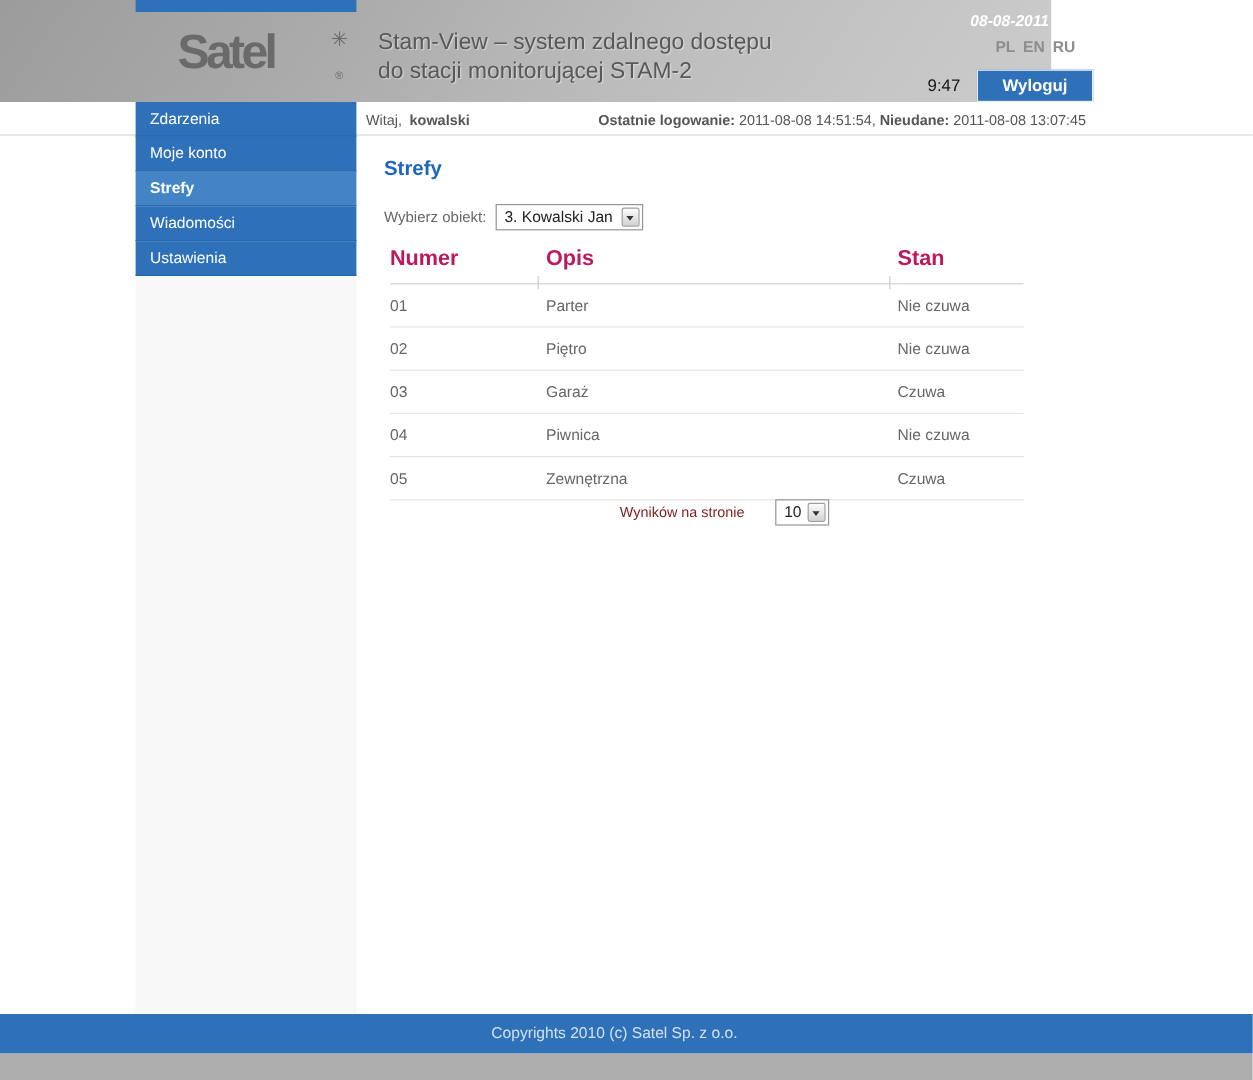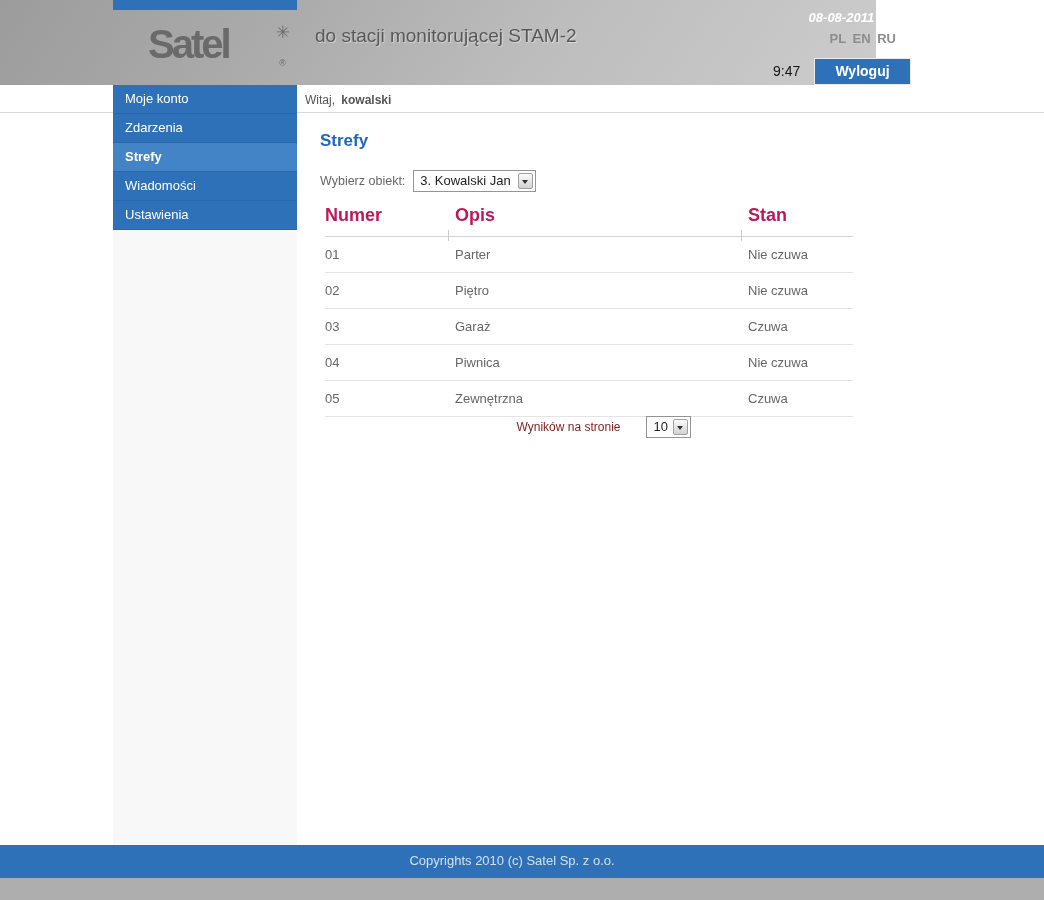--- a/index.html
+++ b/index.html
@@ -89,45 +89,52 @@
   <div class="header">
     <div class="topbar-accent"></div>
 
     <div class="logo">
       <span class="logo-text">Satel</span>
       <span class="logo-asterisk">✳</span>
       <span class="logo-reg">®</span>
     </div>
 
     <div class="header-title">
+      <div>Stam-View – system zdalnego dostępu</div>
       <div>do stacji monitorującej STAM-2</div>
     </div>
 
     <div class="header-datetime">08-08-2011 14:58</div>
 
     <div class="header-langs">
       <span>PL</span>
       <span>EN</span>
       <span>RU</span>
     </div>
 
     <div class="session-timer">9:47</div>
     <div class="logout-button">Wyloguj</div>
   </div>
 
   <div class="welcome-bar">
     <div class="welcome-left">
       <span>Witaj,</span>
       <span class="b">kowalski</span>
     </div>
+    <div class="welcome-right">
+      <span class="b">Ostatnie logowanie:</span>
+      <span>2011-08-08 14:51:54,</span>
+      <span class="b">Nieudane:</span>
+      <span>2011-08-08 13:07:45</span>
+    </div>
   </div>
 
   <div class="sidebar">
+    <div class="sidebar-item">Zdarzenia</div>
     <div class="sidebar-item">Moje konto</div>
-    <div class="sidebar-item">Zdarzenia</div>
     <div class="sidebar-item active">Strefy</div>
     <div class="sidebar-item">Wiadomości</div>
     <div class="sidebar-item">Ustawienia</div>
   </div>
   <div class="sidebar-rest"></div>
 
   <div class="page-title">Strefy</div>
 
   <div class="object-row">
     <span>Wybierz obiekt:</span>

